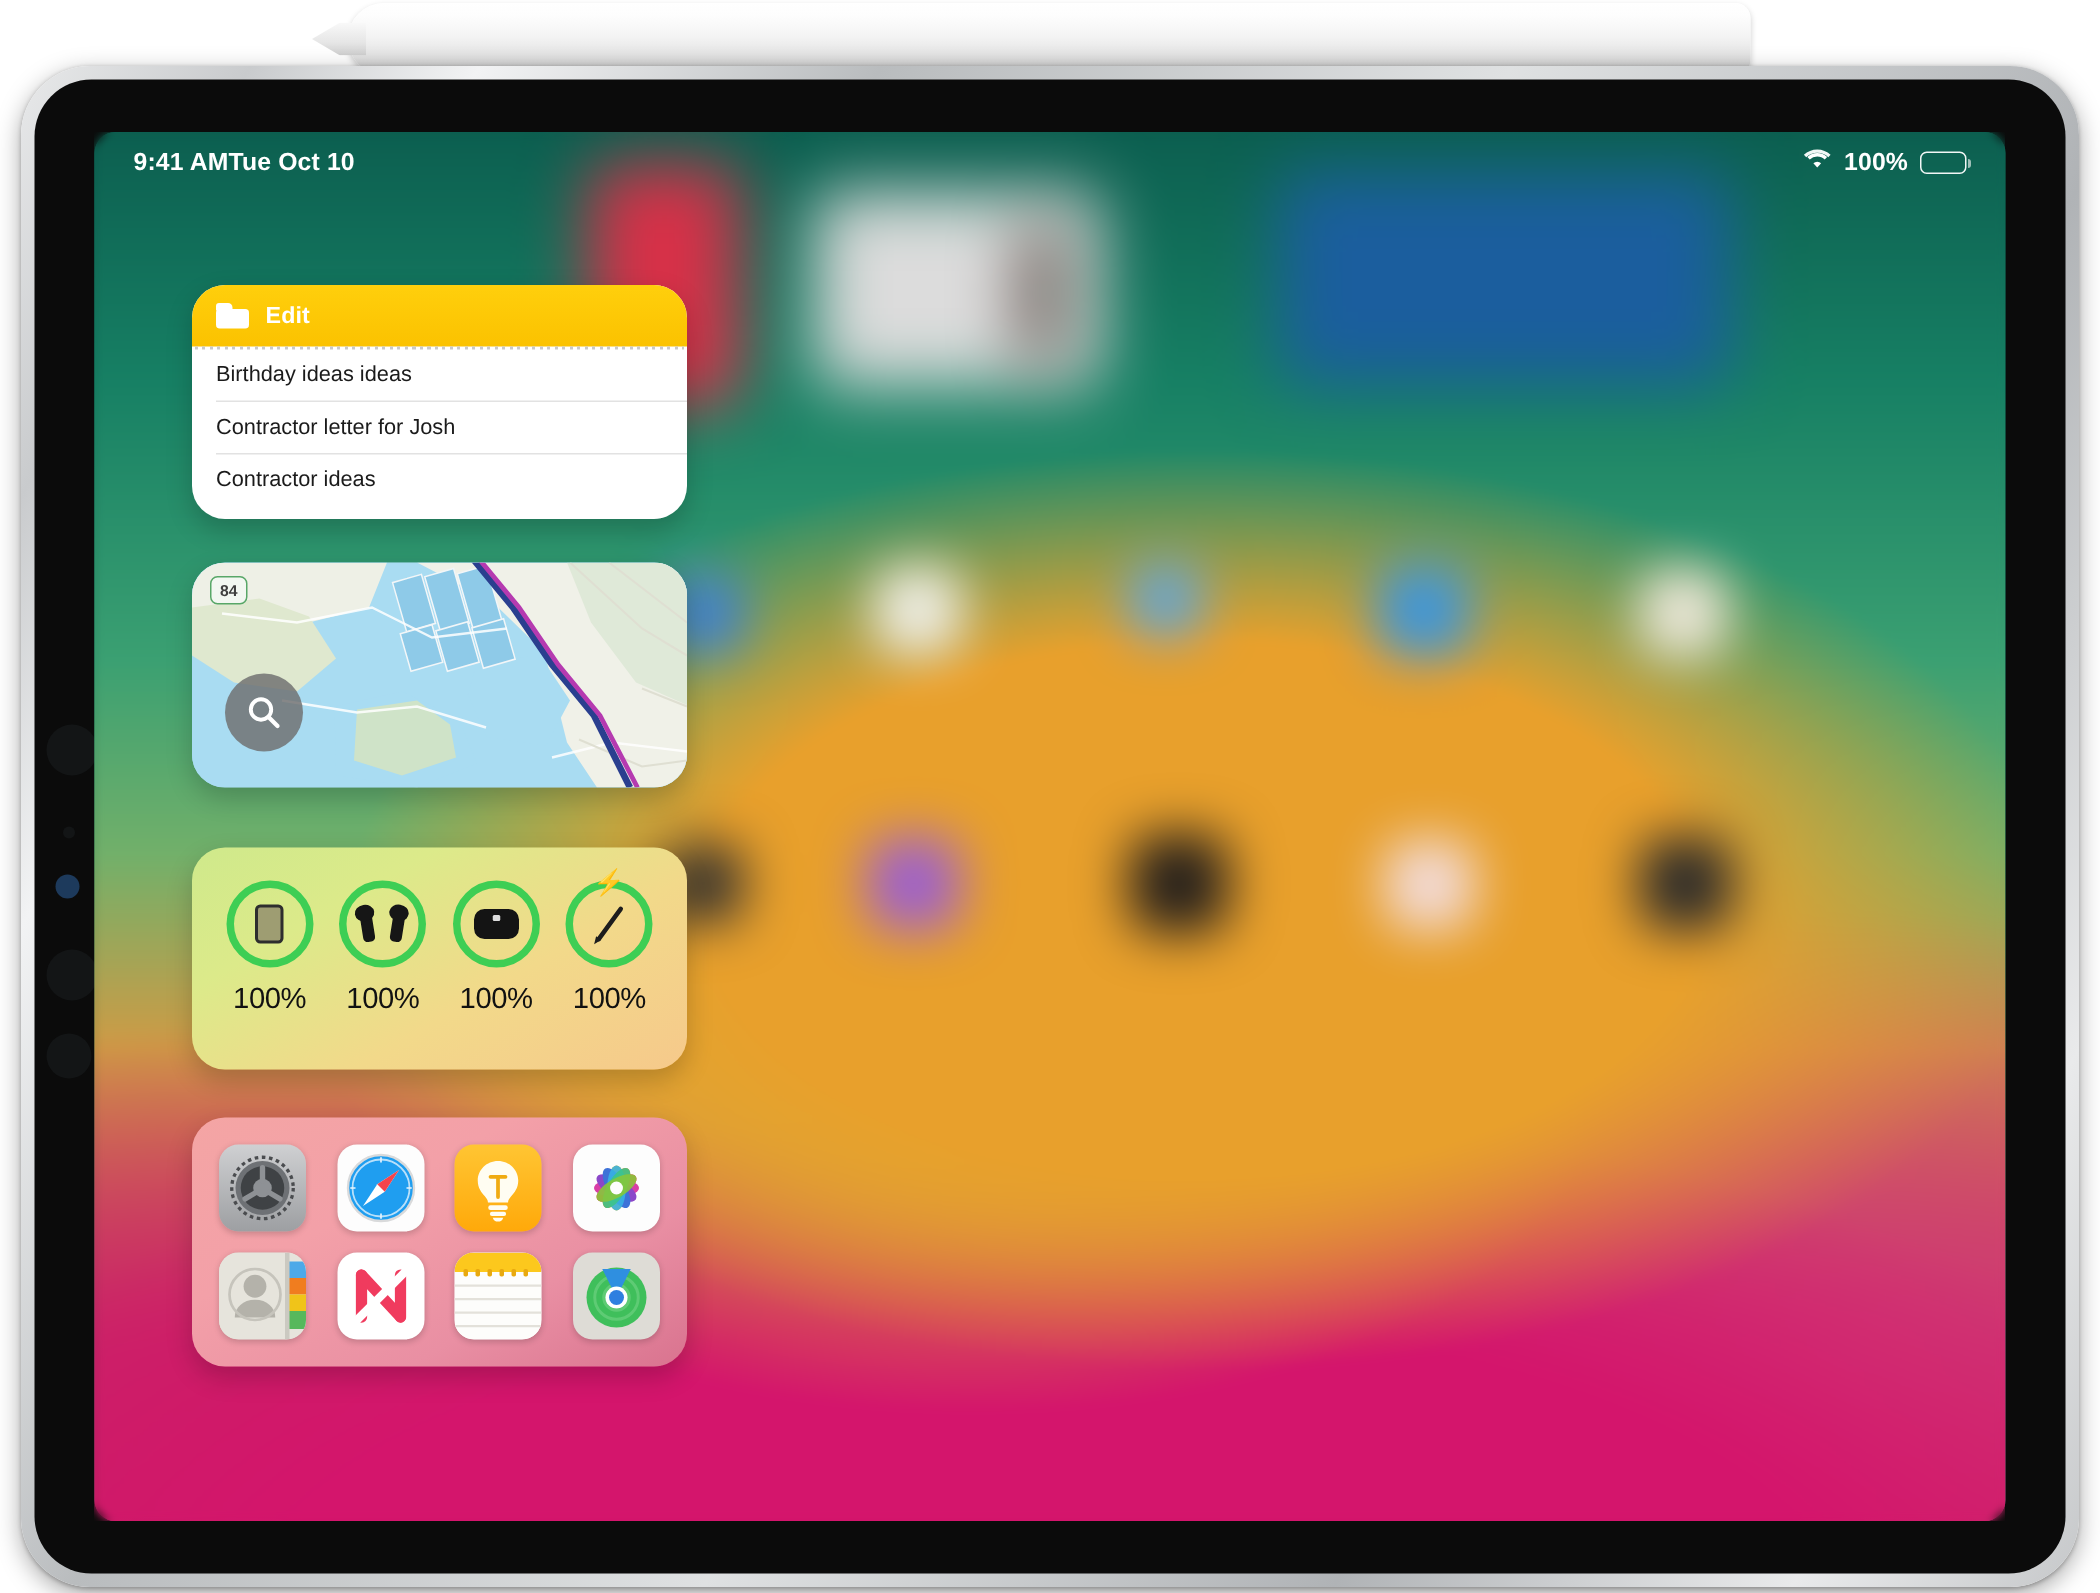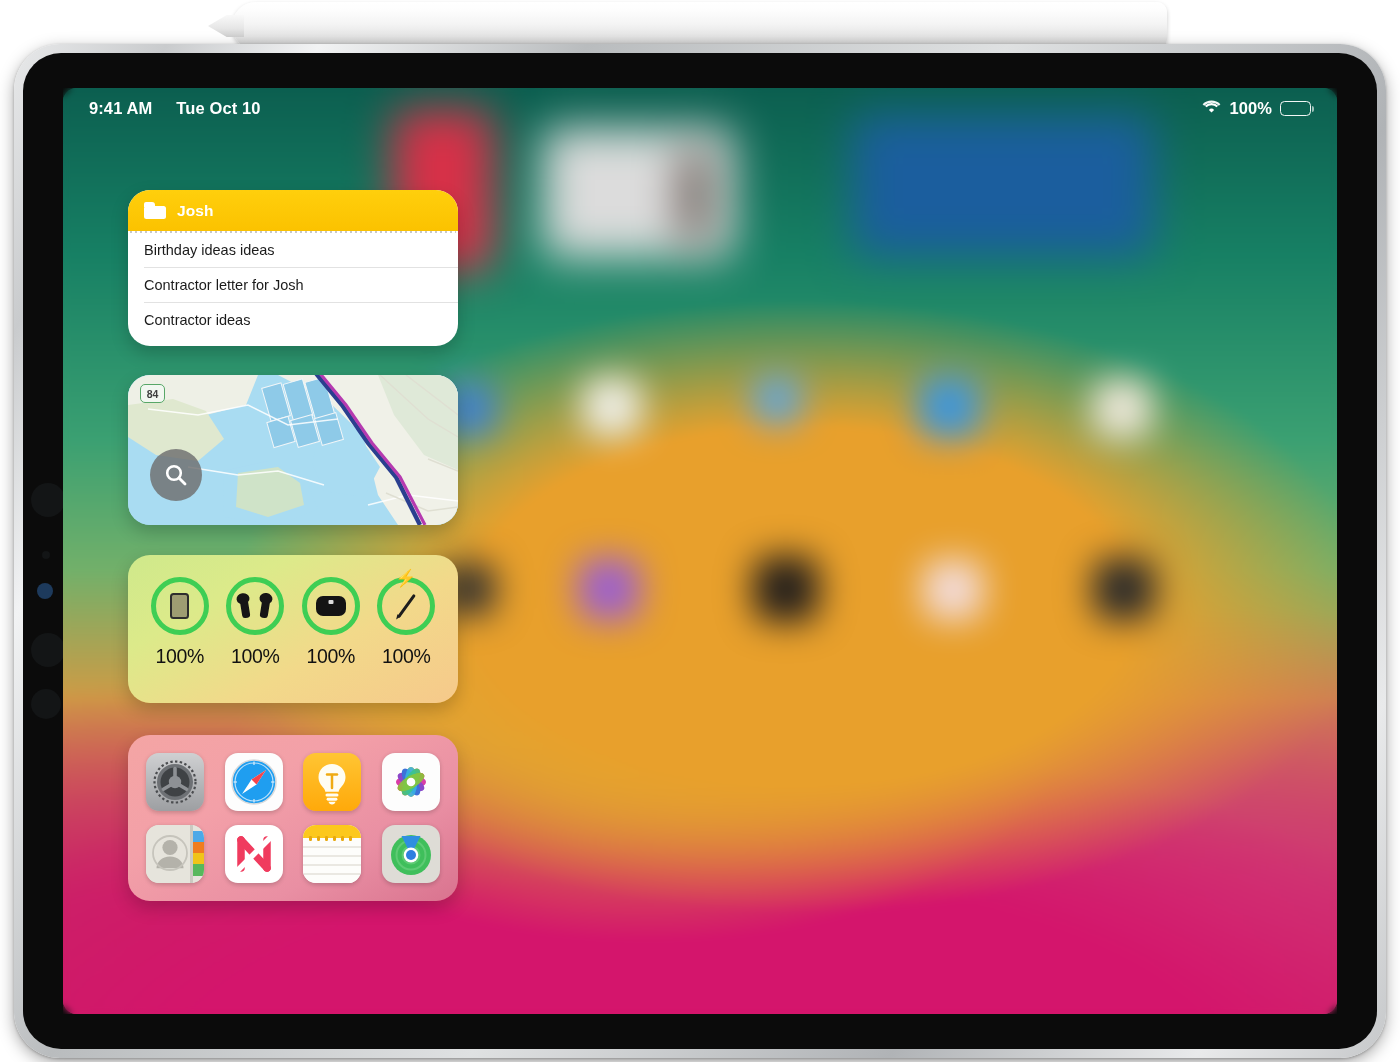--- a/index.html
+++ b/index.html
@@ -63,21 +63,21 @@
   .wp-dot  { position:absolute; border-radius:26%; filter:blur(17px); }
   #wp-veil { position:absolute; inset:0; backdrop-filter:blur(3px); }
 
   
   #statusbar {
     position:absolute; left:0; right:0; top:0; height:40px;
     display:flex; align-items:center; justify-content:space-between;
     padding:0 26px; color:#fff; z-index:6;
     font-size:16.5px; font-weight:600; letter-spacing:.1px;
   }
-  #sb-left { display:flex; align-items:center; gap:24px; }
+  #sb-left { display:flex; align-items:center; gap:0; }
   #sb-right { display:flex; align-items:center; gap:8px; }
   #battery-shell {
     width:31px; height:15px; border:1.7px solid rgba(255,255,255,.95);
     border-radius:4.5px; padding:1.6px; position:relative;
   }
   #battery-fill { width:100%; height:100%; background:#fff; border-radius:2.2px; }
   #battery-nub {
     position:absolute; right:-4px; top:4.4px; width:2.2px; height:6px;
     background:rgba(255,255,255,.6); border-radius:0 2px 2px 0;
   }
@@ -102,21 +102,21 @@
   #notes-dots { height:2px; background-image:repeating-linear-gradient(
       to right,#c9c9c9 0 2px,transparent 2px 5px); margin:0 2px; }
   .note-row {
     height:34px; display:flex; align-items:center;
     font-size:14.5px; color:#1b1b1b; padding:0 0 0 16px; margin:0 0 0 0;
   }
   .note-sep { height:1px; background:#e2e2e2; margin-left:16px; }
   #notes-pad { height:9px; }
 
   
-  #w-maps { margin-bottom:30px; height:150px; position:relative; background:#aadaf0; }
+  #w-maps { margin-bottom:40px; height:150px; position:relative; background:#aadaf0; }
   #map-canvas { position:absolute; inset:0; }
   #route-badge {
     position:absolute; left:12px; top:9px; width:25px; height:19px;
     background:#f2f7f1; border:1.8px solid #58a768; border-radius:5px;
     display:flex; align-items:center; justify-content:center;
     font-size:10.5px; font-weight:700; color:#3f3f3f;
   }
   #map-search {
     position:absolute; left:22px; bottom:24px; width:52px; height:52px;
     border-radius:50%; background:rgba(110,110,110,.82);
@@ -240,21 +240,21 @@
       </div>
 
       <div id="widgets">
 
         <div class="widget" id="w-notes">
           <div id="notes-head">
             <span id="folder-icon">
               <span class="ft"></span>
                 <span class="fb"></span>
             </span>
-            <span id="notes-title">Josh</span>
+            <span id="notes-title">Edit</span>
           </div>
           <div id="notes-dots"></div>
           <div class="note-row">Birthday ideas ideas</div>
           <div class="note-sep"></div>
           <div class="note-row">Contractor letter for Josh</div>
           <div class="note-sep"></div>
           <div class="note-row">Contractor ideas</div>
           <div id="notes-pad"></div>
         </div>
 

